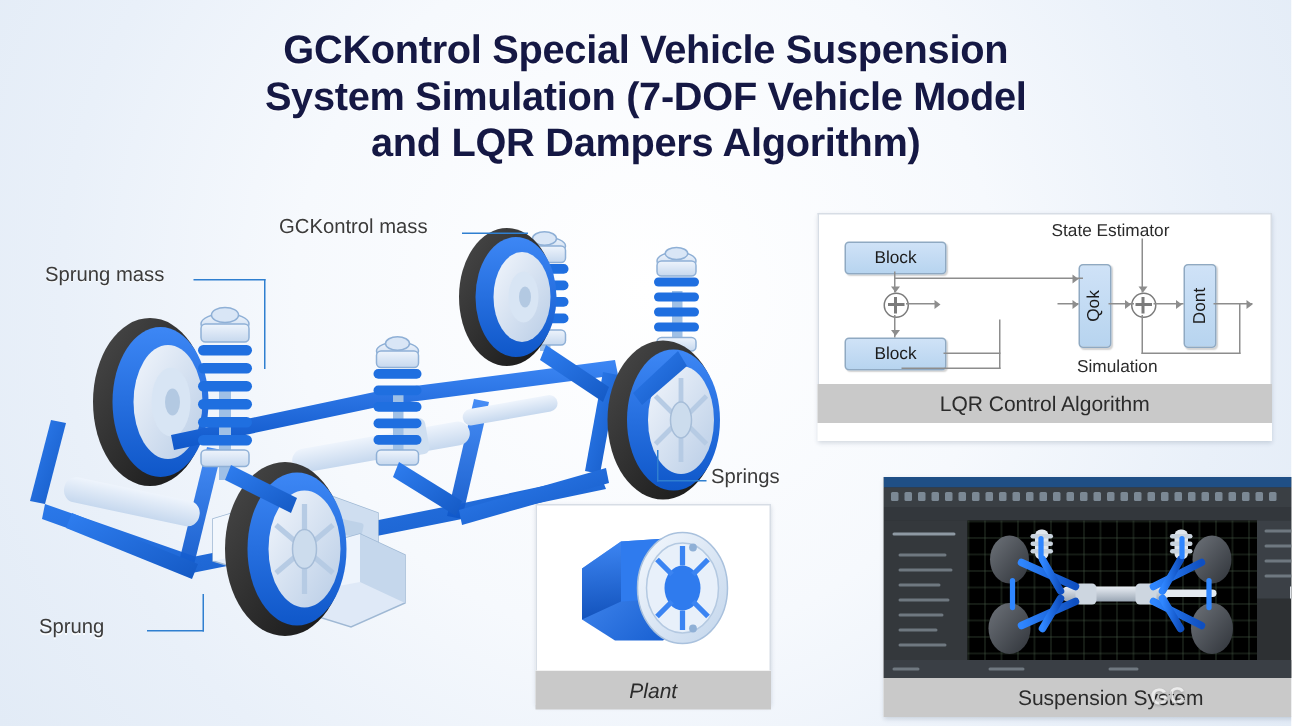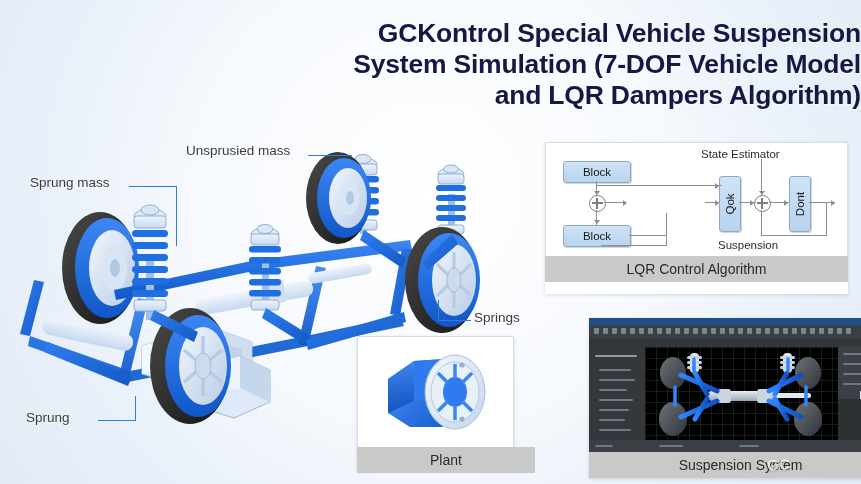--- a/index.html
+++ b/index.html
@@ -17,21 +17,21 @@
   #title{
     position:absolute;left:0;top:18px;width:861px;
     text-align:center;
     color:#151844;
     font-weight:bold;
     font-size:26.5px;
     line-height:31px;
     letter-spacing:-0.2px;
     text-shadow:0 1px 0 rgba(255,255,255,.9);
   }
-  #title .ln{display:block;white-space:nowrap;text-align:right;}
+  #title .ln{display:block;white-space:nowrap;}
 
   
   .callout{
     position:absolute;
     color:#3b3b3b;
     font-size:13.5px;
     white-space:nowrap;
     text-shadow:0 1px 0 rgba(255,255,255,.85);
   }
   .leader{position:absolute;border:0;border-top:1.4px solid #2f7fd0;}
@@ -280,40 +280,40 @@
     </g>
 
     <g fill="url(#bluB)">
       <path d="M146 160 L190 182 L186 192 L142 170 Z"></path>
       <path d="M258 158 L300 184 L296 194 L254 168 Z"></path>
       <path d="M356 80  L398 108 L394 118 L352 90 Z"></path>
       <path d="M444 84  L414 112 L420 120 L450 94 Z"></path>
     </g>
   </svg>
 
-  <div class="callout" style="left:186px;top:143px;">Unsprusied mass</div>
+  <div class="callout" style="left:186px;top:143px;">GCKontrol mass</div>
   <div class="leader" style="left:308px;top:155px;width:44px;"></div>
 
   <div class="callout" style="left:30px;top:175px;">Sprung mass</div>
   <div class="leader" style="left:129px;top:186px;width:48px;"></div>
   <div class="leaderv" style="left:176px;top:186px;height:60px;"></div>
 
   <div class="callout" style="left:474px;top:310px;">Springs</div>
   <div class="leader" style="left:438px;top:320px;width:33px;"></div>
   <div class="leaderv" style="left:438px;top:300px;height:21px;"></div>
 
   <div class="callout" style="left:26px;top:410px;">Sprung</div>
   <div class="leader" style="left:98px;top:420px;width:38px;"></div>
   <div class="leaderv" style="left:135px;top:396px;height:25px;"></div>
 
   <div class="panel plain" style="left:545px;top:142px;width:303px;height:152px;">
     <div class="body" style="width:301px;height:113px;">
 
       <div class="dlabel" style="left:155px;top:5px;">State Estimator</div>
-      <div class="dlabel" style="left:172px;top:96px;">Suspension</div>
+      <div class="dlabel" style="left:172px;top:96px;">Simulation</div>
 
       <div class="blk" style="left:17px;top:18px;width:66px;height:20px;">
         <span>Block</span>
       </div>
       <div class="blk" style="left:17px;top:82px;width:66px;height:20px;">
         <span>Block</span>
       </div>
       <div class="blk vert" style="left:173px;top:33px;width:20px;height:54px;">
         <span>Qok</span>
       </div>
@@ -392,21 +392,21 @@
             <path d="M97 70 L97 83"></path>
           <path d="M80 36 L90 46"></path>
             <path d="M114 74 L104 64"></path>
           <path d="M80 74 L90 64"></path>
             <path d="M114 36 L104 46"></path>
         </g>
         <circle cx="104" cy="28" r="2.6" fill="#8fb0d6"></circle>
         <circle cx="104" cy="82" r="2.6" fill="#8fb0d6"></circle>
       </svg>
     </div>
-    <div class="cap" style="width:178px;height:26px;">Plant</div>
+    <div class="cap" style="width:157px;height:26px;font-style:italic;">Plant</div>
   </div>
 
   <div class="panel" style="left:545px;top:318px;width:303px;height:160px;margin-left:44px;">
     <div class="body" style="width:303px;height:134px;">
       <div class="cad">
 
         <div class="tbar" style="top:0;height:7px;"></div>
         <div class="tbar2" style="top:7px;height:13px;"></div>
         <div class="tbar2" style="top:20px;height:9px;background:#33373c;"></div>
 

